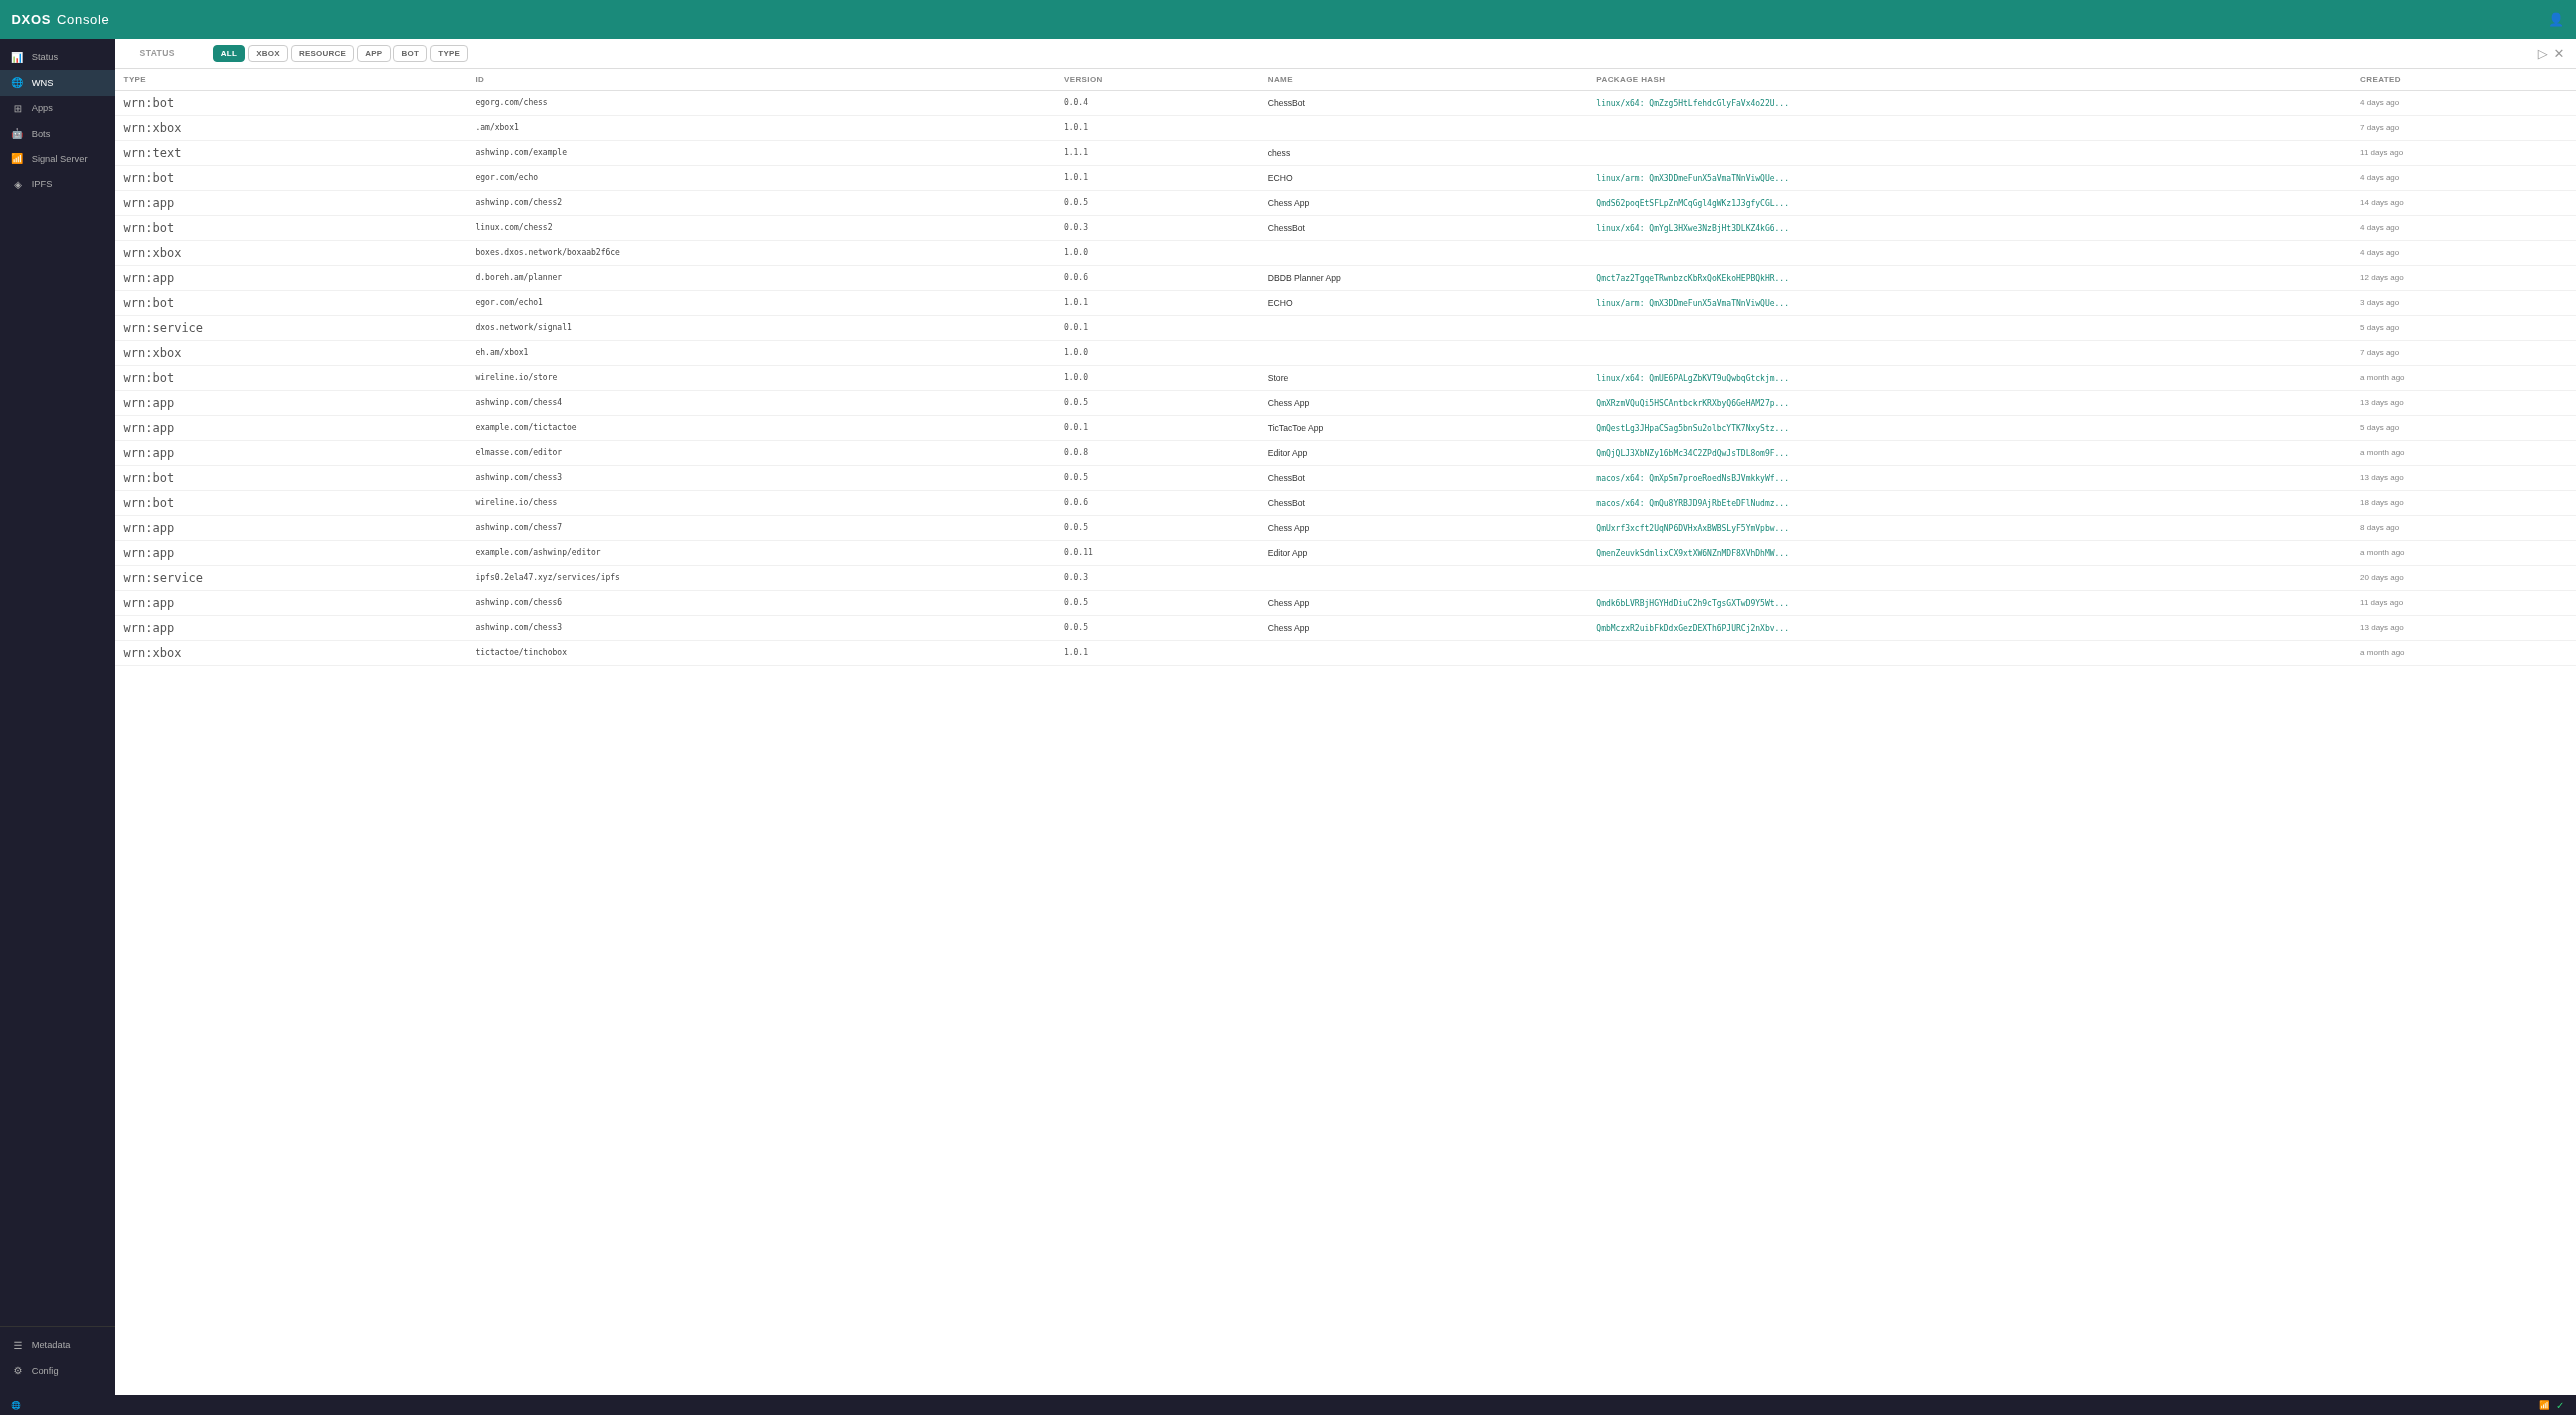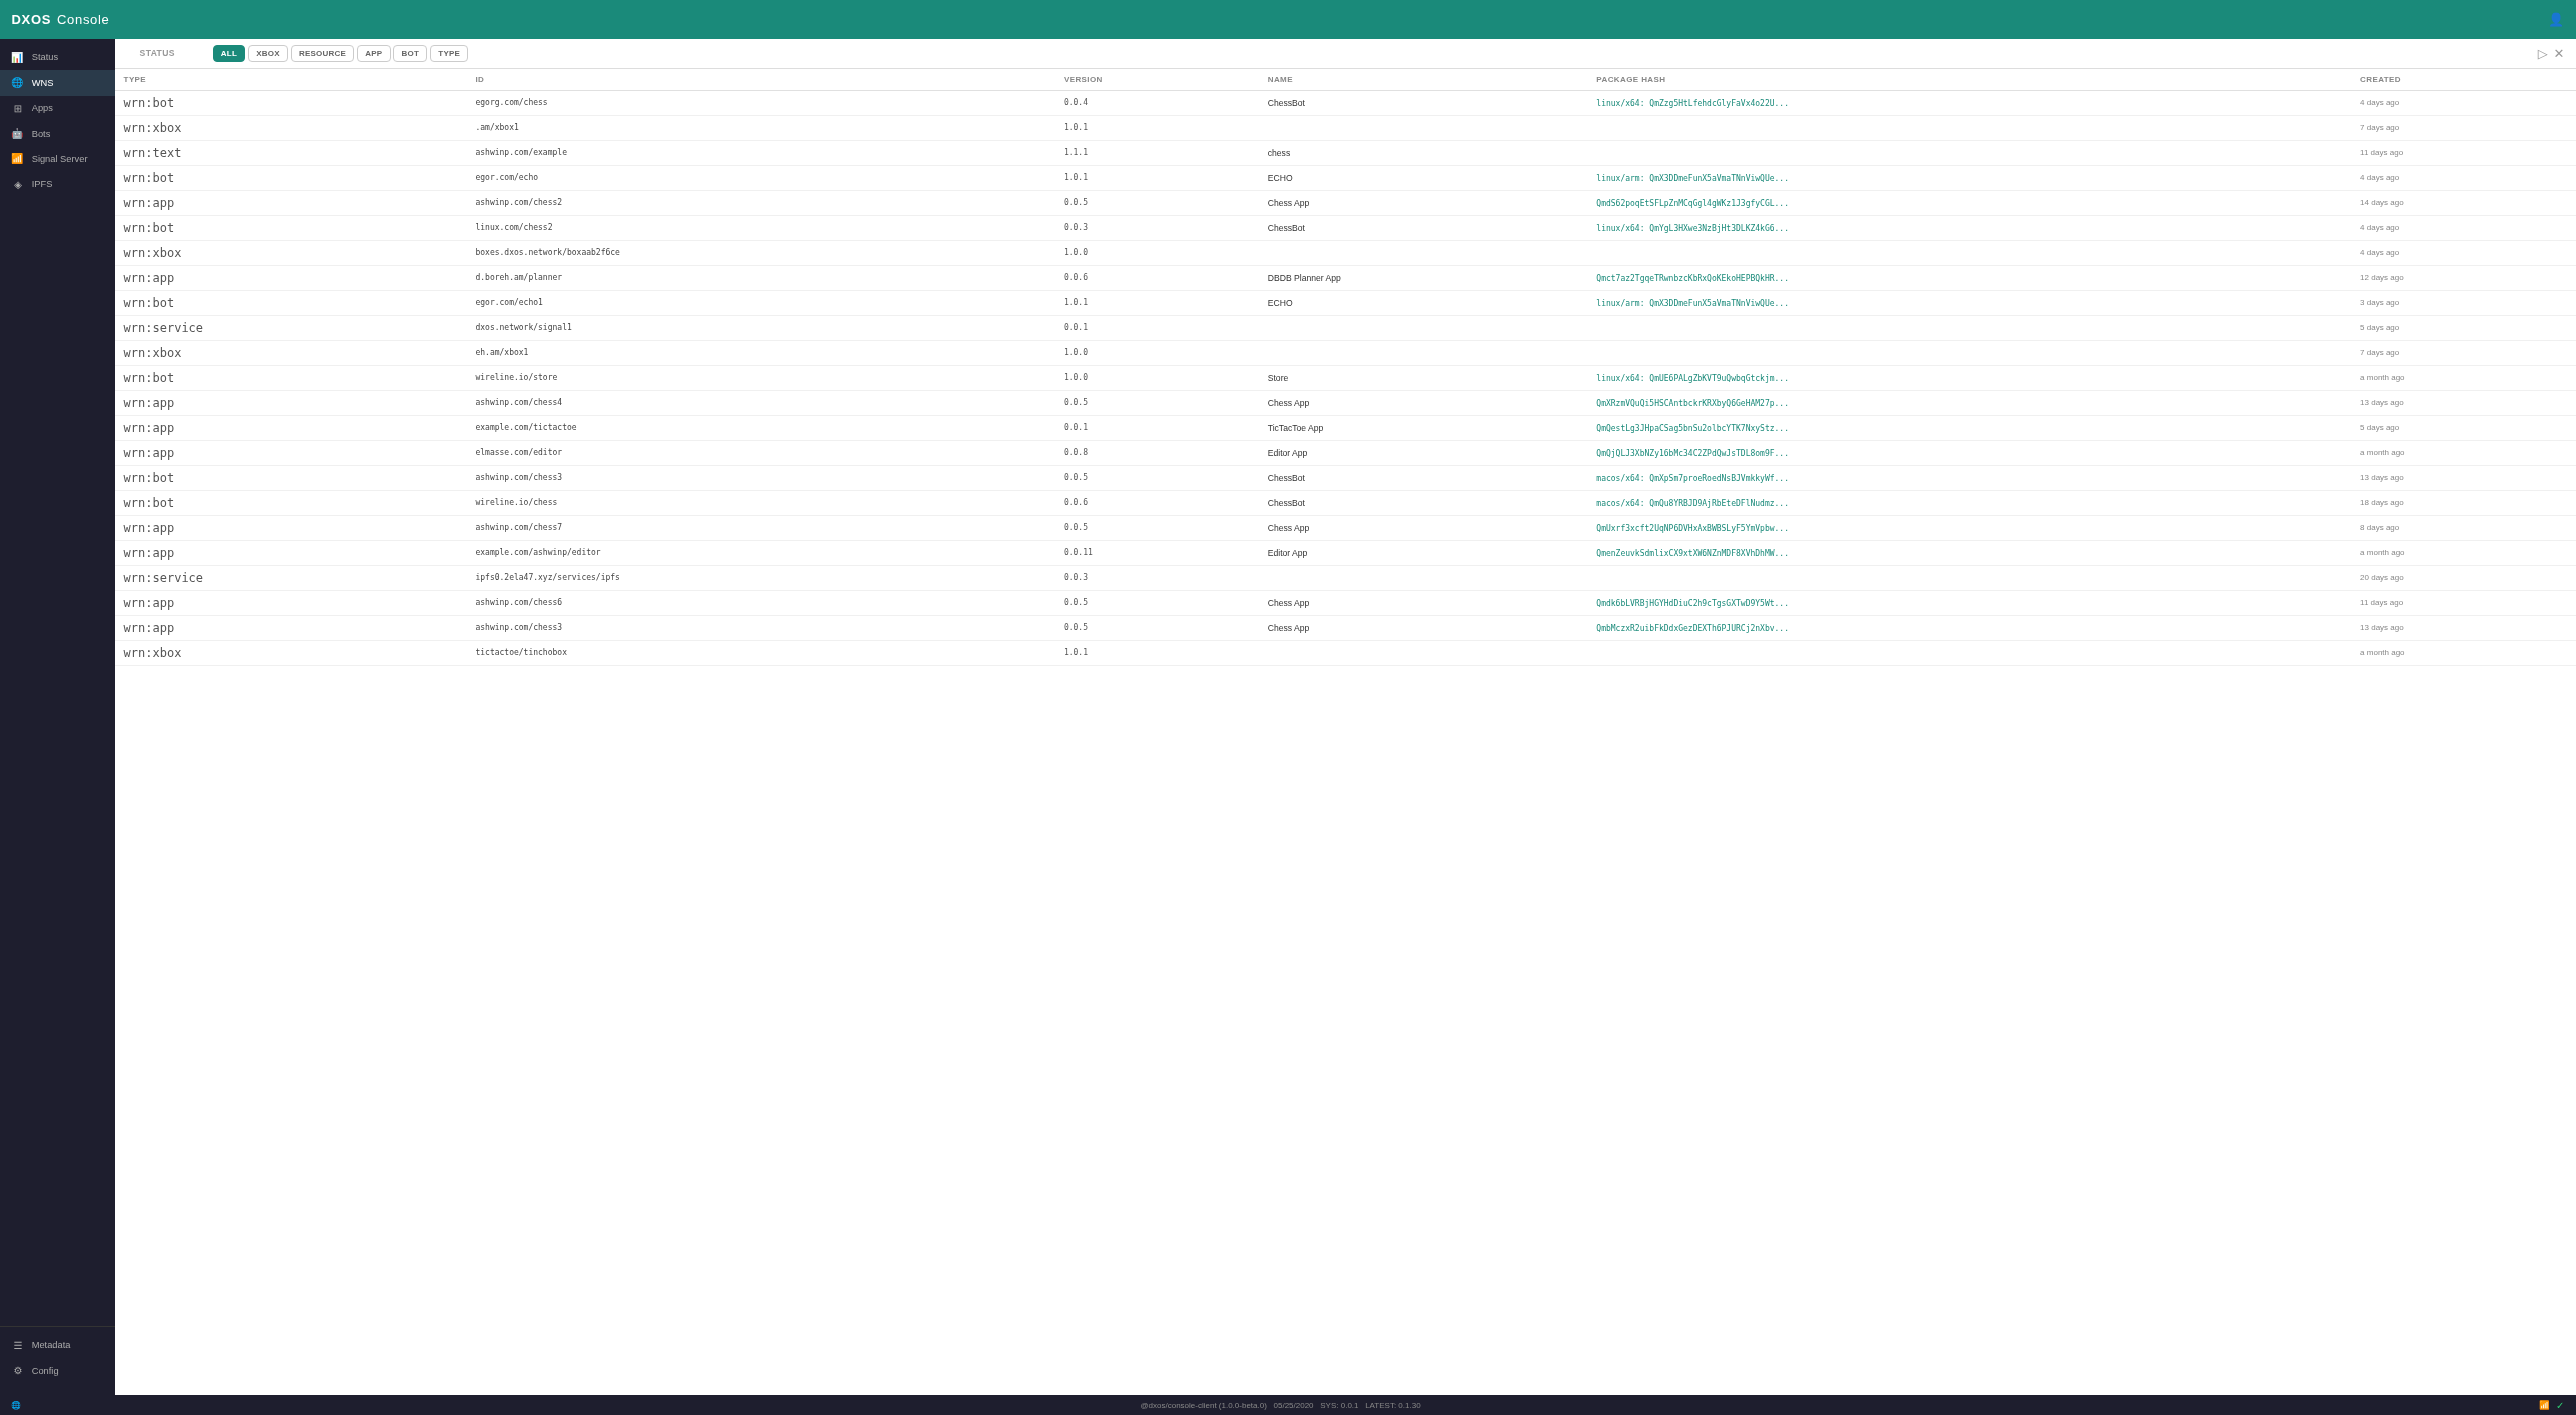--- a/index.html
+++ b/index.html
@@ -411,27 +411,18 @@
               <td class="created-cell">a month ago</td>
             </tr>
           </tbody>
       </table>
     </div>
   </div>
 </div>
 
 <div id="statusbar">
   <span>🌐</span>
-  <span class="status-center">
-    <span>@dxos/console-client (1.0.0-beta.0)</span>
-    &nbsp;
-    <span>05/25/2020</span>
-    &nbsp;
-    <span>SYS: 0.0.1</span>
-    &nbsp;
-    <span>LATEST: 0.1.30</span>
-  </span>
   <div class="status-right">
     <span class="wifi-icon">📶</span>
     <span class="status-ok">✓</span>
   </div>
 </div>
 
 
 </body></html>

